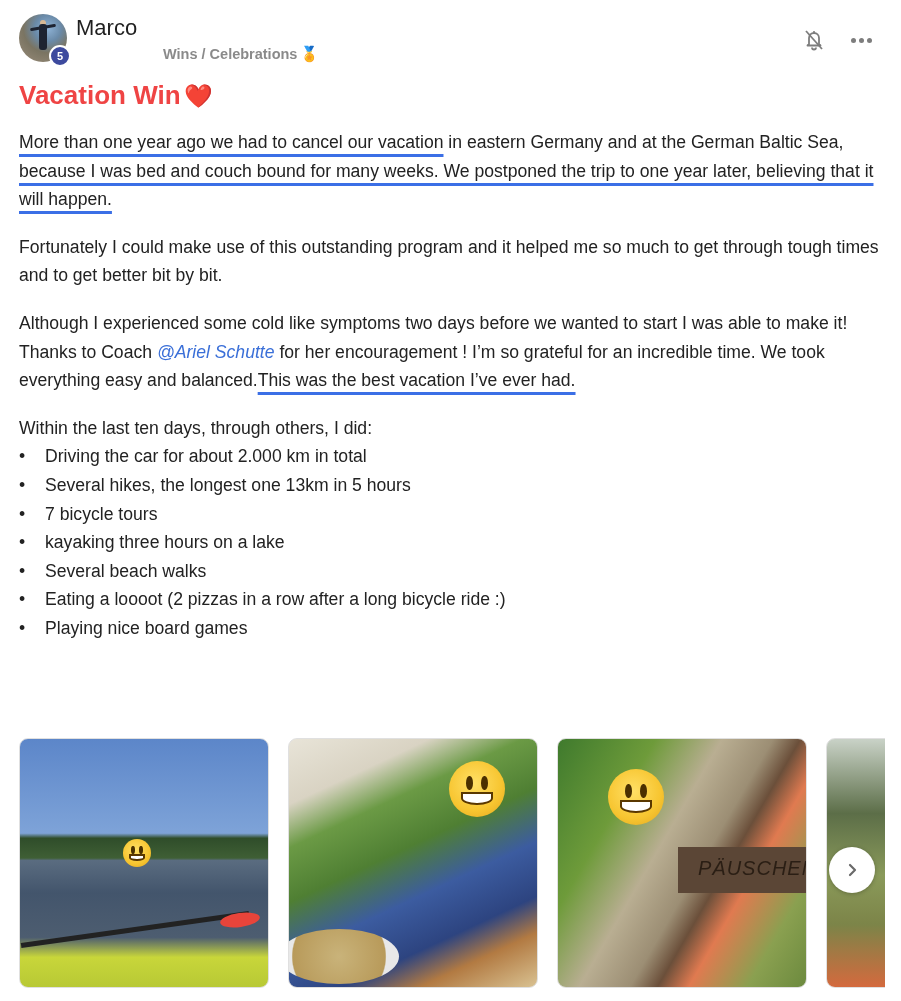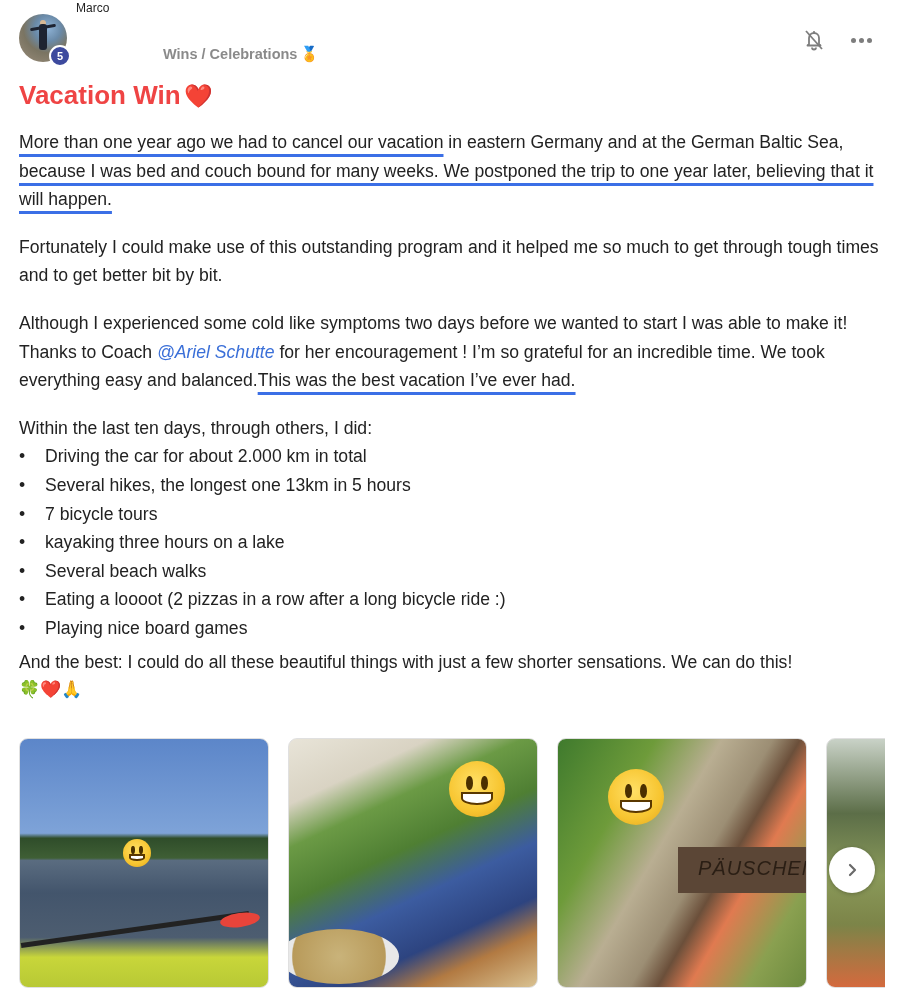--- a/index.html
+++ b/index.html
@@ -9,21 +9,21 @@
     .header { position: absolute; left: 0; top: 0; width: 901px; height: 75px; }
     .avatar { position: absolute; left: 19px; top: 14px; width: 48px; height: 48px; border-radius: 50%;
       background: radial-gradient(circle at 60% 30%, #8fb3d6 0%, #6a8aa8 30%, #7a7462 55%, #8c8270 80%, #6e6656 100%);
       overflow: hidden; }
     .avatar .fig { position: absolute; left: 20px; top: 10px; width: 8px; height: 26px; background: #1e2432; border-radius: 3px; }
     .avatar .arms { position: absolute; left: 11px; top: 12px; width: 26px; height: 3px; background: #1e2432; transform: rotate(-10deg); border-radius: 2px; }
     .avatar .head { position: absolute; left: 21px; top: 6px; width: 6px; height: 6px; background: #d8b894; border-radius: 50%; }
     .level-badge { position: absolute; left: 49px; top: 45px; width: 22px; height: 22px; border-radius: 50%;
       background: #3d4a9e; border: 2px solid #ffffff; color: #fff; font-size: 11px; font-weight: bold;
       display: flex; align-items: center; justify-content: center; }
-    .author { position: absolute; left: 76px; top: 1px; font-size: 12px; color: #1f1f1f; }
+    .author { position: absolute; left: 76px; top: 15px; font-size: 22px; color: #1f1f1f; }
     .category { position: absolute; left: 163px; top: 45px; font-size: 14.5px; font-weight: bold; color: #8a8a8a; }
     .category .medal { font-size: 15px; margin-left: 3px; }
     .bell-off { position: absolute; left: 801px; top: 27px; width: 26px; height: 26px; cursor: pointer; }
     .more { position: absolute; left: 846px; top: 28px; width: 30px; height: 24px; cursor: pointer;
       display: flex; align-items: center; justify-content: center; gap: 3px; }
     .more span { width: 5px; height: 5px; border-radius: 50%; background: #7d7d7d; display: block; }
 
     .title { position: absolute; left: 19px; top: 80px; font-size: 26px; font-weight: bold; color: #ef4444; }
     .title .heart { font-size: 23px; margin-left: 4px; }
 
@@ -94,24 +94,20 @@
   <div>Within the last ten days, through others, I did:</div>
   <ul>
     <li>Driving the car for about 2.000 km in total</li>
     <li>Several hikes, the longest one 13km in 5 hours</li>
     <li>7 bicycle tours</li>
     <li>kayaking three hours on a lake</li>
     <li>Several beach walks</li>
     <li>Eating a loooot (2 pizzas in a row after a long bicycle ride :)</li>
     <li>Playing nice board games</li>
   </ul>
-  <div>
-    <div>And the best: I could do all these beautiful things with just a few shorter sensations. We can do this!</div>
-    <div class="emojis">🍀❤️🙏</div>
-  </div>
 </div>
 
 <div class="carousel">
   <div class="photo p1" title="Kayaking on a lake">
     <div class="face" style="left:103px;top:100px;width:28px;height:28px;">
         <div class="mouth"></div>
       </div>
     <div style="position:absolute;left:0;top:188px;width:230px;height:5px;background:#222;transform:rotate(-8deg);"></div>
     <div style="position:absolute;left:200px;top:174px;width:40px;height:14px;background:#e8443a;border-radius:50%;transform:rotate(-8deg);"></div>
   </div>

